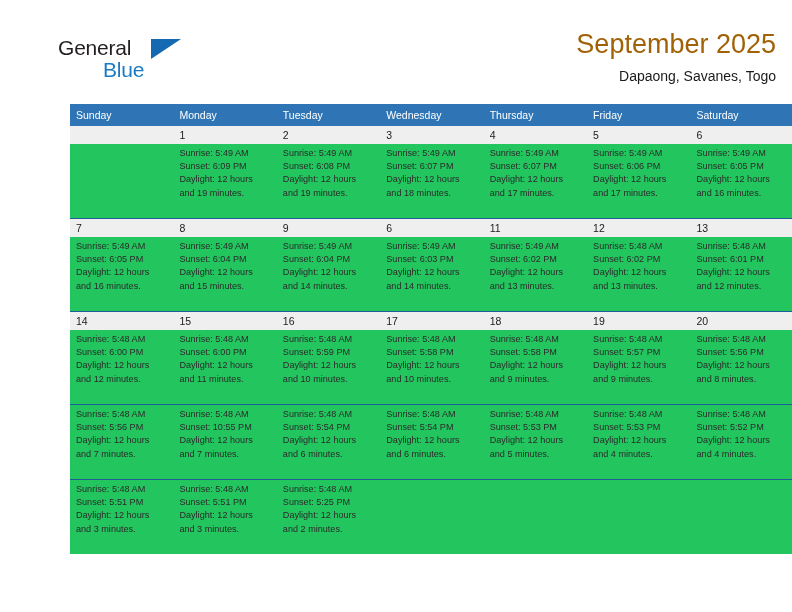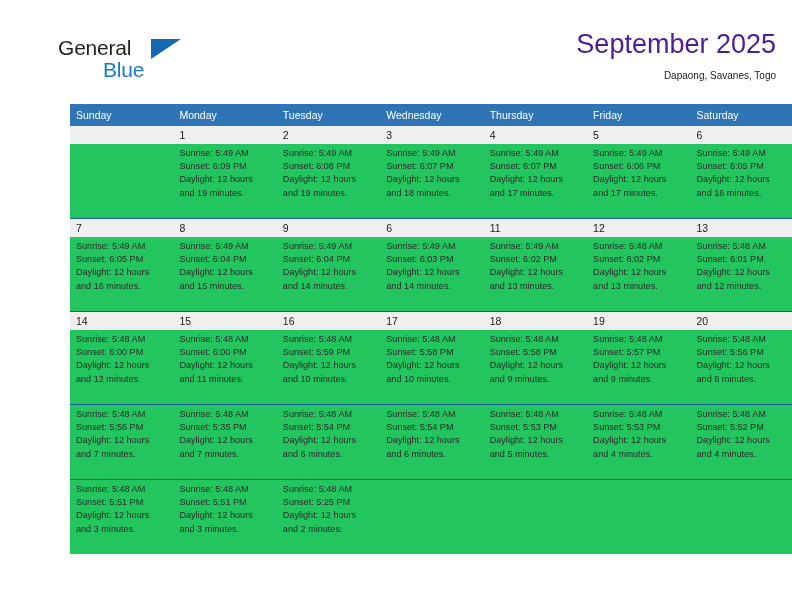--- a/index.html
+++ b/index.html
@@ -67,27 +67,27 @@
   }
   .title-block {
     position: absolute;
     right: 36px;
     top: 28px;
     text-align: right;
   }
   .cal-title {
     font-size: 27px;
     line-height: 32px;
-    color: #4c1d95;
+    color: #a16207;
     font-weight: normal;
     margin: 0;
     text-align: center;
   }
   .cal-subtitle {
-    font-size: 10px;
+    font-size: 14px;
     line-height: 20px;
     color: #1a1a1a;
     margin: 6px 0 0 0;
   }
 
   
   .calendar {
     position: absolute;
     left: 50px;
     top: 104px;
@@ -349,21 +349,21 @@
     <tbody class="week">
       <tr class="info-row">
         <td>
           <div>Sunrise: 5:48 AM</div>
           <div>Sunset: 5:56 PM</div>
           <div>Daylight: 12 hours</div>
           <div>and 7 minutes.</div>
         </td>
         <td>
           <div>Sunrise: 5:48 AM</div>
-          <div>Sunset: 5:35 PM</div>
+          <div>Sunset: 10:55 PM</div>
           <div>Daylight: 12 hours</div>
           <div>and 7 minutes.</div>
         </td>
         <td>
           <div>Sunrise: 5:48 AM</div>
           <div>Sunset: 5:54 PM</div>
           <div>Daylight: 12 hours</div>
           <div>and 6 minutes.</div>
         </td>
         <td>

